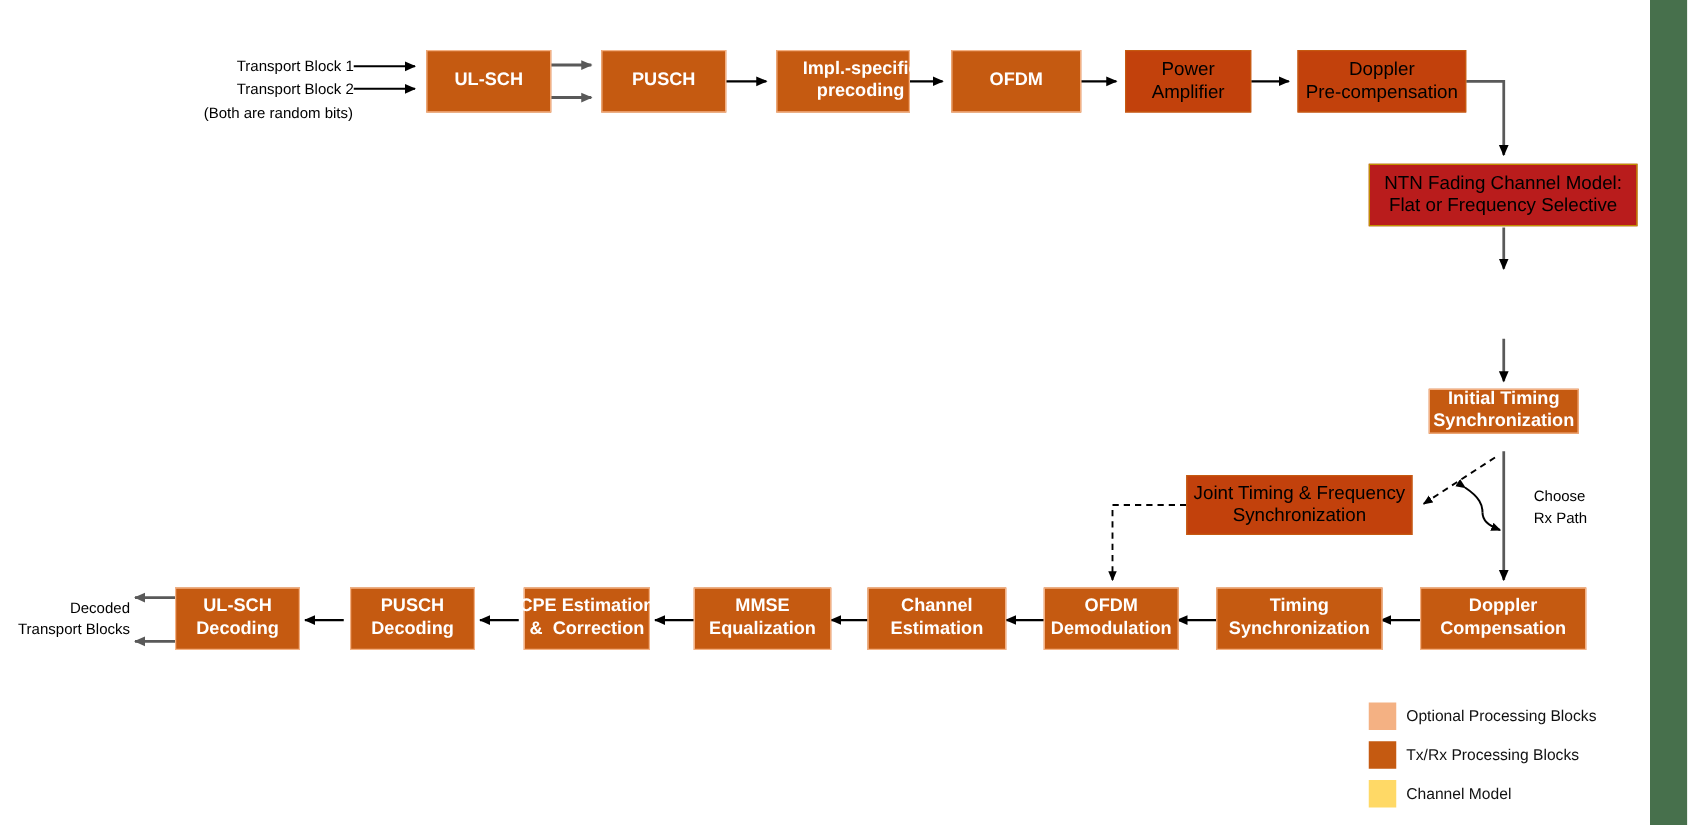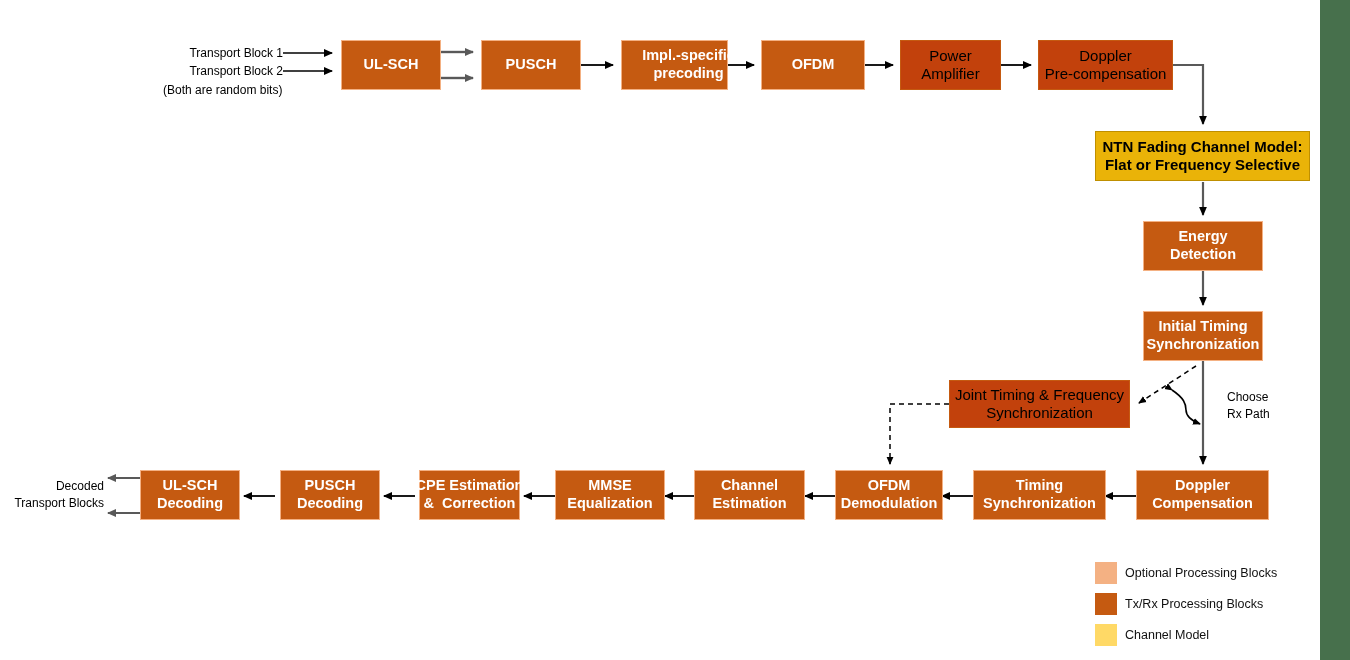--- a/index.html
+++ b/index.html
@@ -49,25 +49,25 @@
     font-weight: bold;
   }
   .blk-opt {
     background: #c2410c;
     border: 1px solid #c55a11;
     color: #000000;
     font-size: 15px;
     font-weight: normal;
   }
   .blk-chan {
-    background: #eab308;
+    background: #b91c1c;
     border: 1px solid #bf8f00;
     color: #000000;
     font-size: 15px;
-    font-weight: bold;
+    font-weight: normal;
   }
   .caption {
     position: absolute;
     color: #000000;
     font-size: 12px;
     line-height: 1.45;
     white-space: pre;
   }
   .cap-right { text-align: right; }
   .cap-left  { text-align: left; }
@@ -214,24 +214,22 @@
 
   <div class="block blk-opt" style="left:900px; top:40px; width:101px; height:50px;">Power
 Amplifier</div>
 
   <div class="block blk-opt" style="left:1038px; top:40px; width:135px; height:50px;">Doppler
 Pre-compensation</div>
 
   <div class="block blk-chan" style="left:1095px; top:131px; width:215px; height:50px;">NTN Fading Channel Model:
 Flat or Frequency Selective</div>
 
-  <div class="block blk-tx" style="left:1143px; top:221px; width:120px; height:50px;">Energy
-Detection</div>
-
-  <div class="block blk-tx" style="left:1143px; top:311px; width:120px; height:50px;">Initial Timing
+
+  <div class="block blk-tx" style="left:1143px; top:311px; width:120px; height:36px;">Initial Timing
 Synchronization</div>
 
   <div class="block blk-opt" style="left:949px; top:380px; width:181px; height:48px;">Joint Timing &amp; Frequency
 Synchronization</div>
 
   <div class="block blk-tx" style="left:1136px; top:470px; width:133px; height:50px;">Doppler
 Compensation</div>
 
   <div class="block blk-tx" style="left:973px; top:470px; width:133px; height:50px;">Timing
 Synchronization</div>

